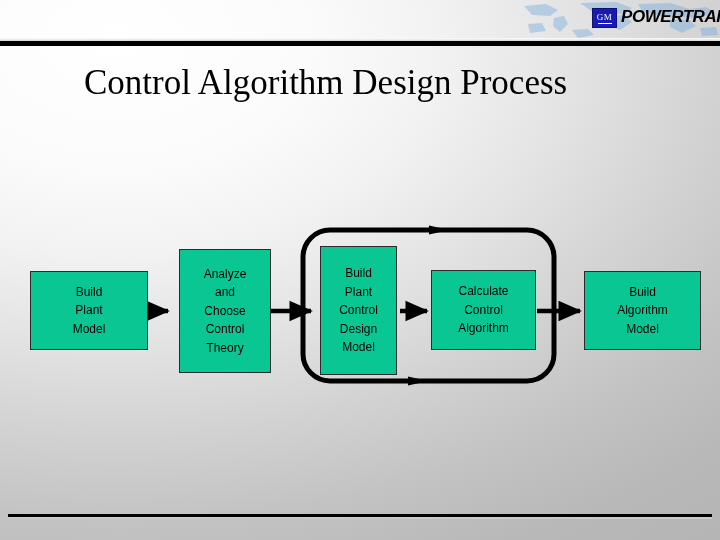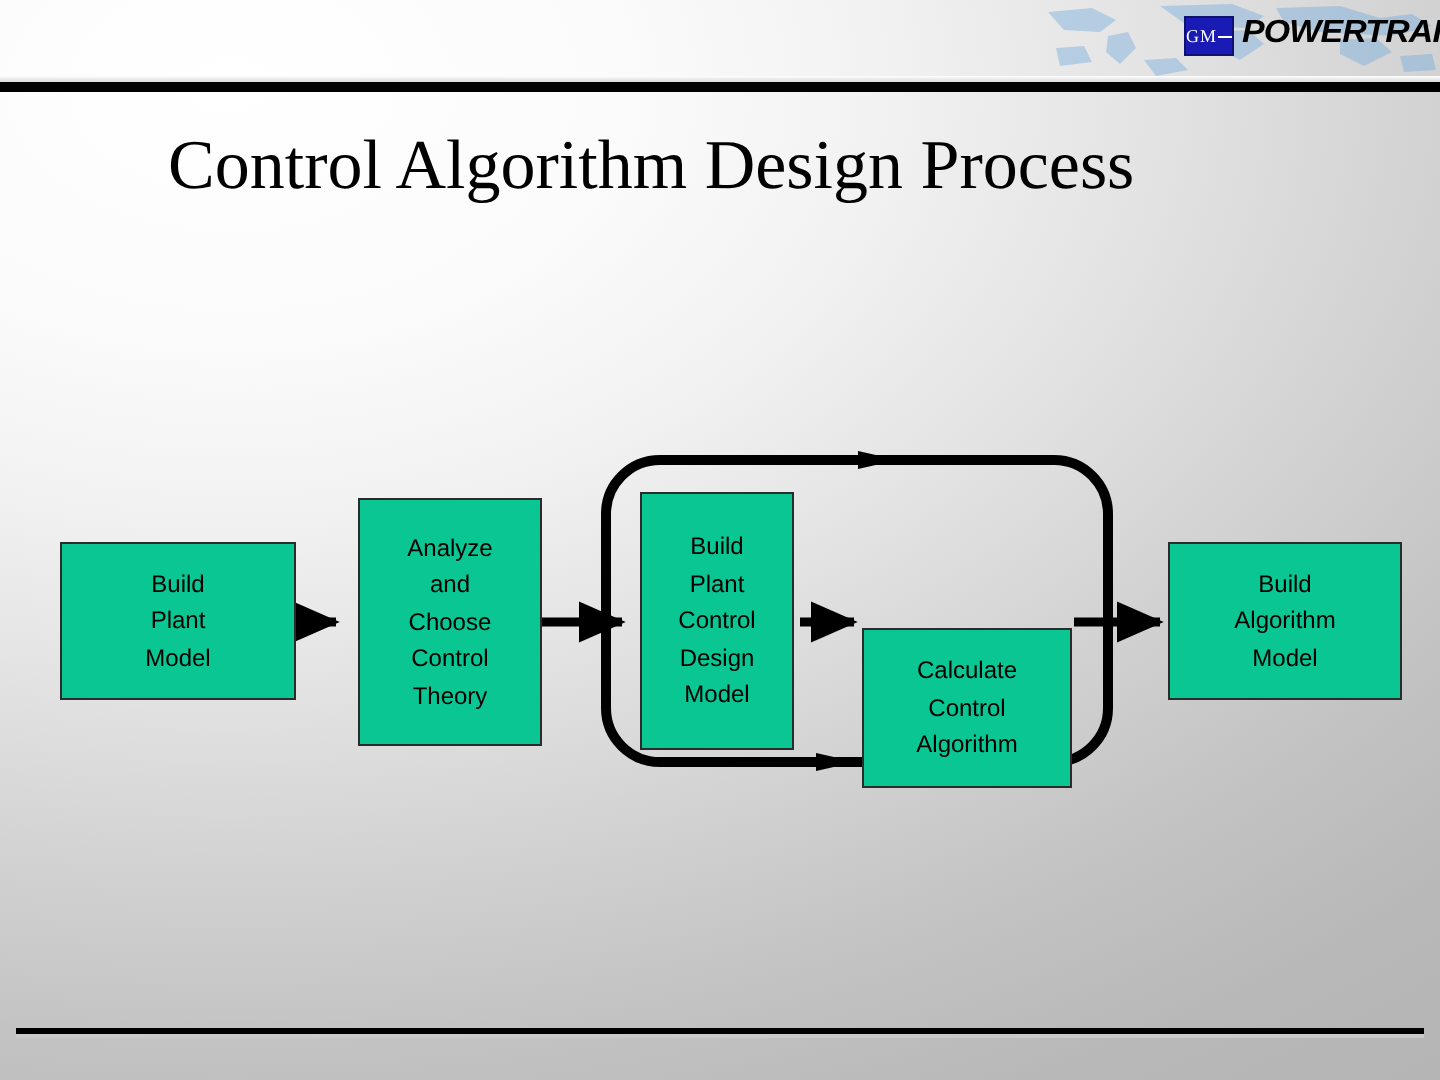--- a/index.html
+++ b/index.html
@@ -47,21 +47,21 @@
   }
   #gm-badge {
     position: absolute;
     left: 72px;
     top: 8px;
     width: 23px;
     height: 18px;
     background: #1a1ab4;
     border: 1px solid #101070;
     display: flex;
-    flex-direction: row;
+    flex-direction: column;
     align-items: center;
     justify-content: center;
   }
   #gm-badge .gm-text {
     color: #ffffff;
     font-size: 9px;
     line-height: 9px;
     font-family: "Liberation Serif", serif;
     letter-spacing: 0.5px;
   }
@@ -226,21 +226,21 @@
 Choose
 Control
 Theory</div>
 
   <div class="node" style="left:320px; top:246px; width:77px; height:129px;">Build
 Plant
 Control
 Design
 Model</div>
 
-  <div class="node" style="left:431px; top:270px; width:105px; height:80px;margin-top:44px;">Calculate
+  <div class="node" style="left:431px; top:270px; width:105px; height:80px;">Calculate
 Control
 Algorithm</div>
 
   <div class="node" style="left:584px; top:271px; width:117px; height:79px;">Build
 Algorithm
 Model</div>
 
 </div>
 
 </body></html>

